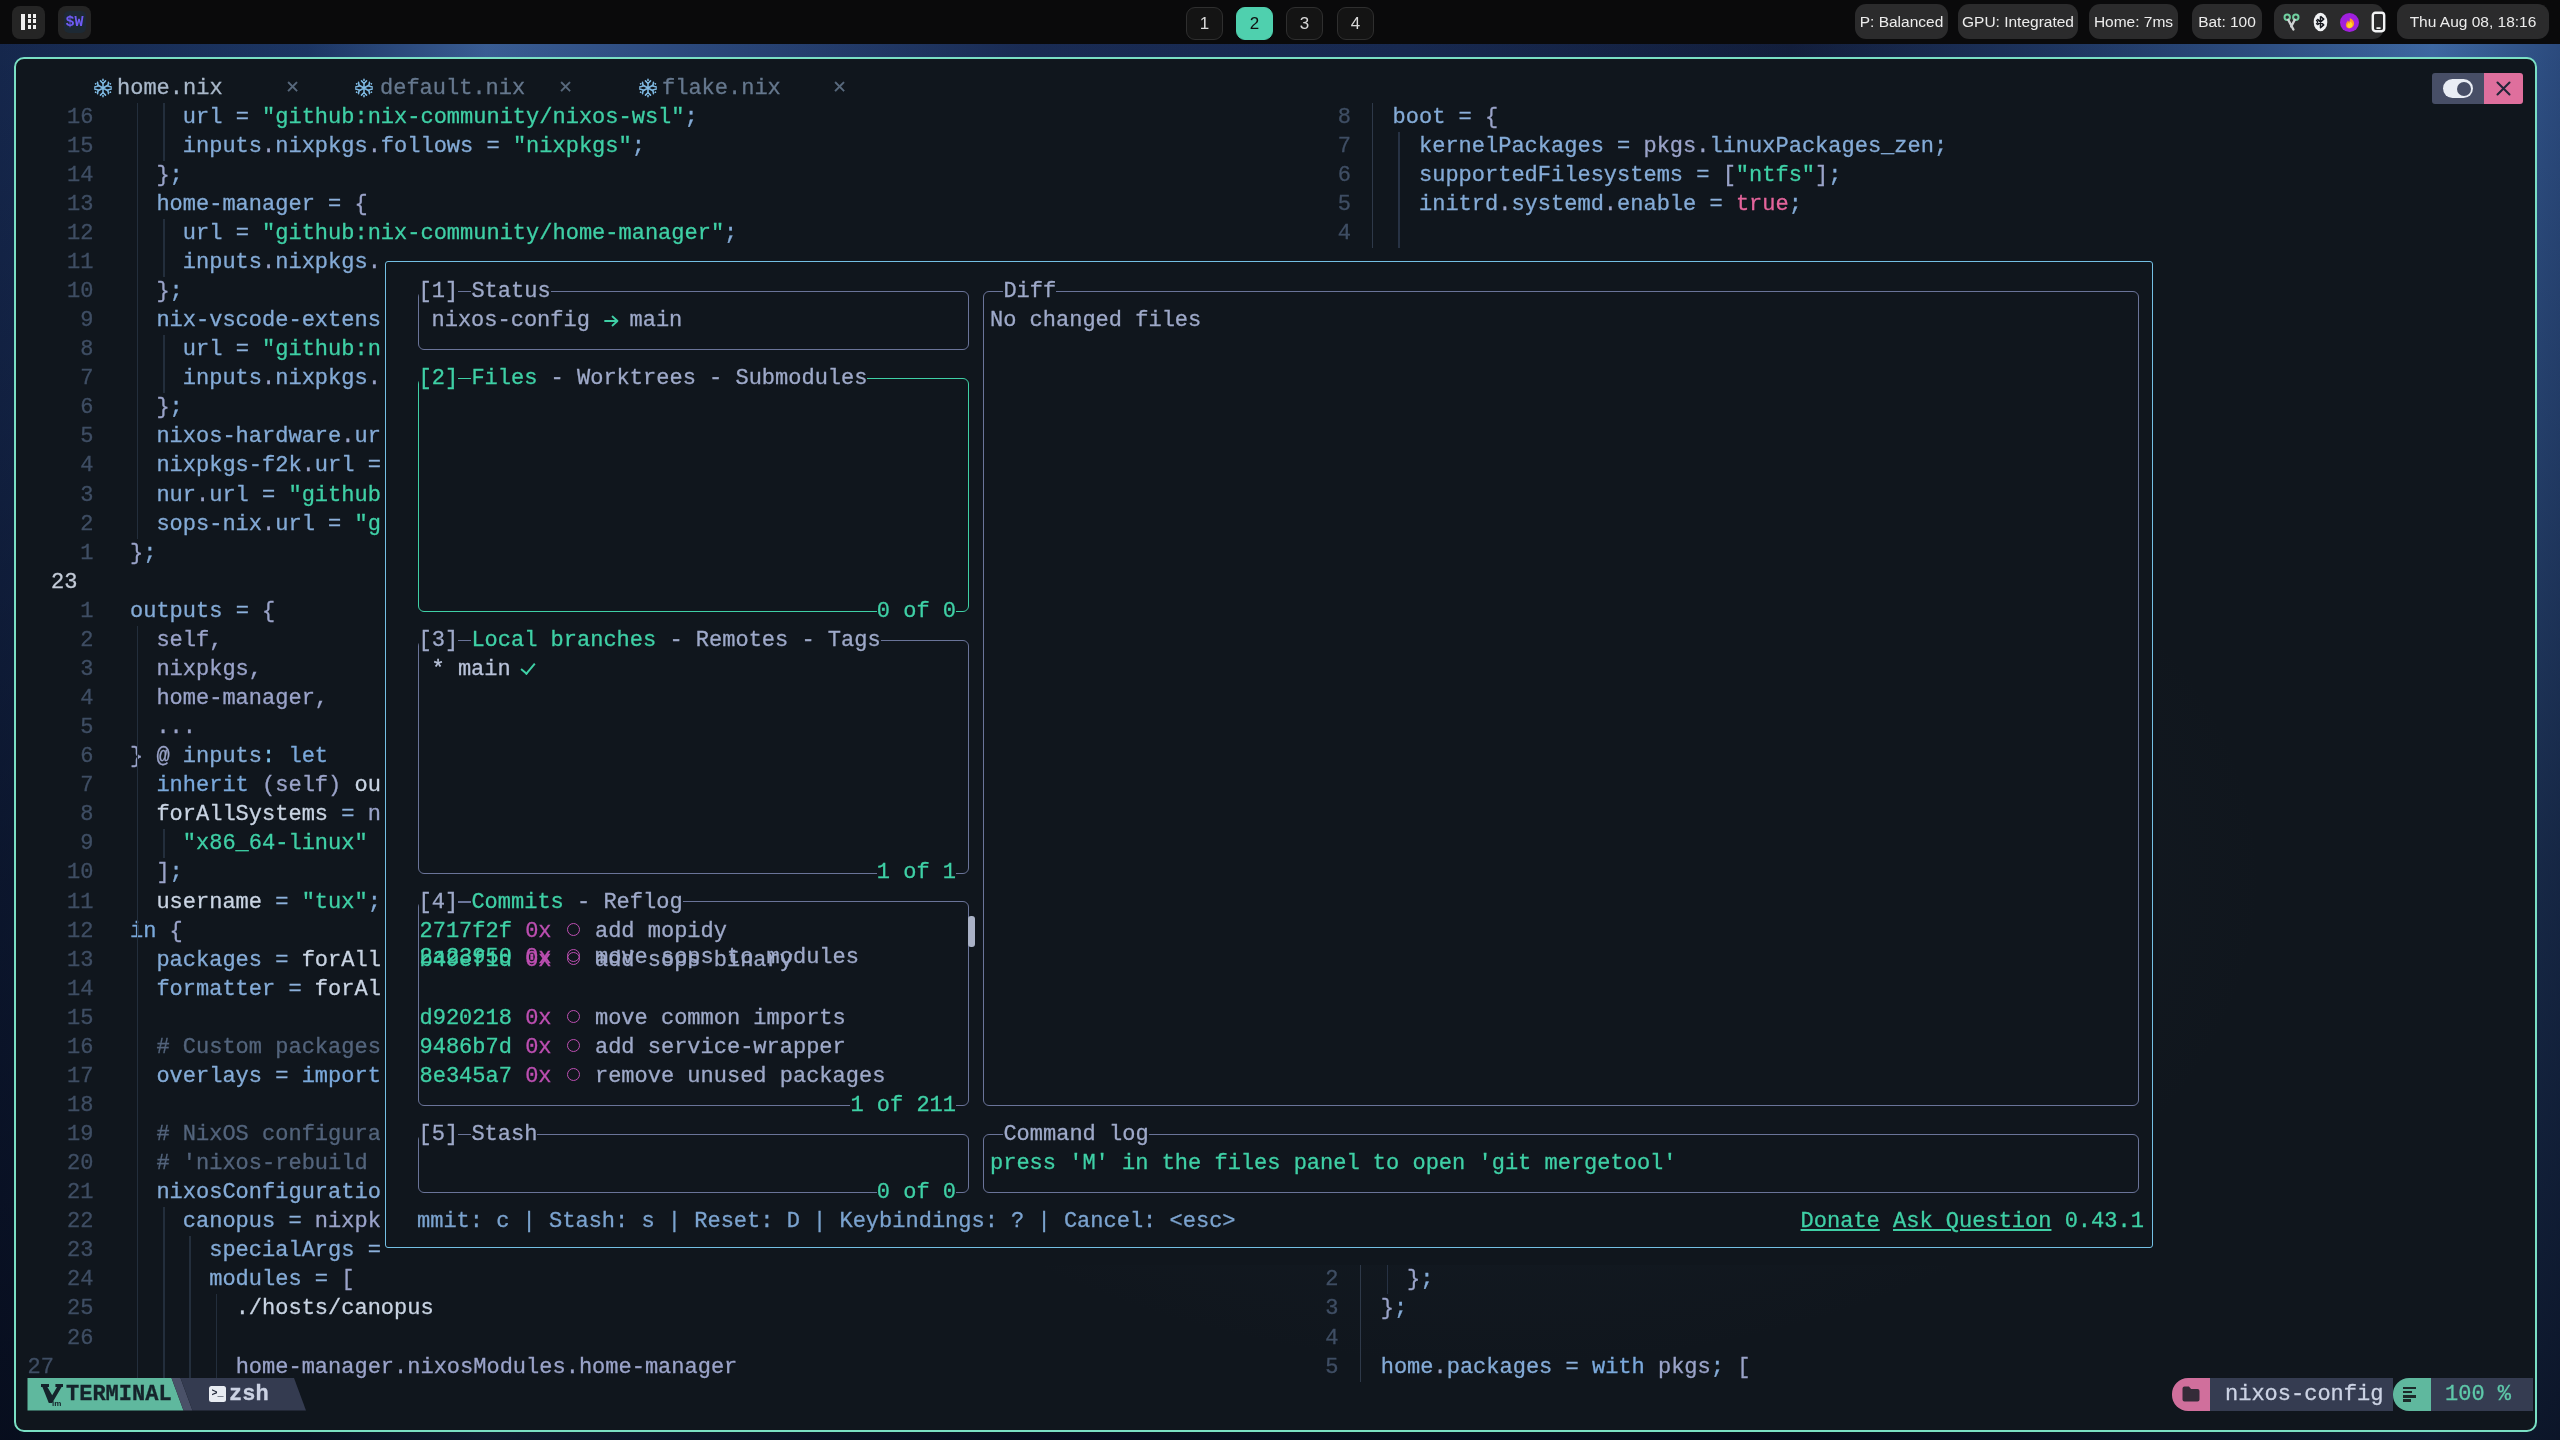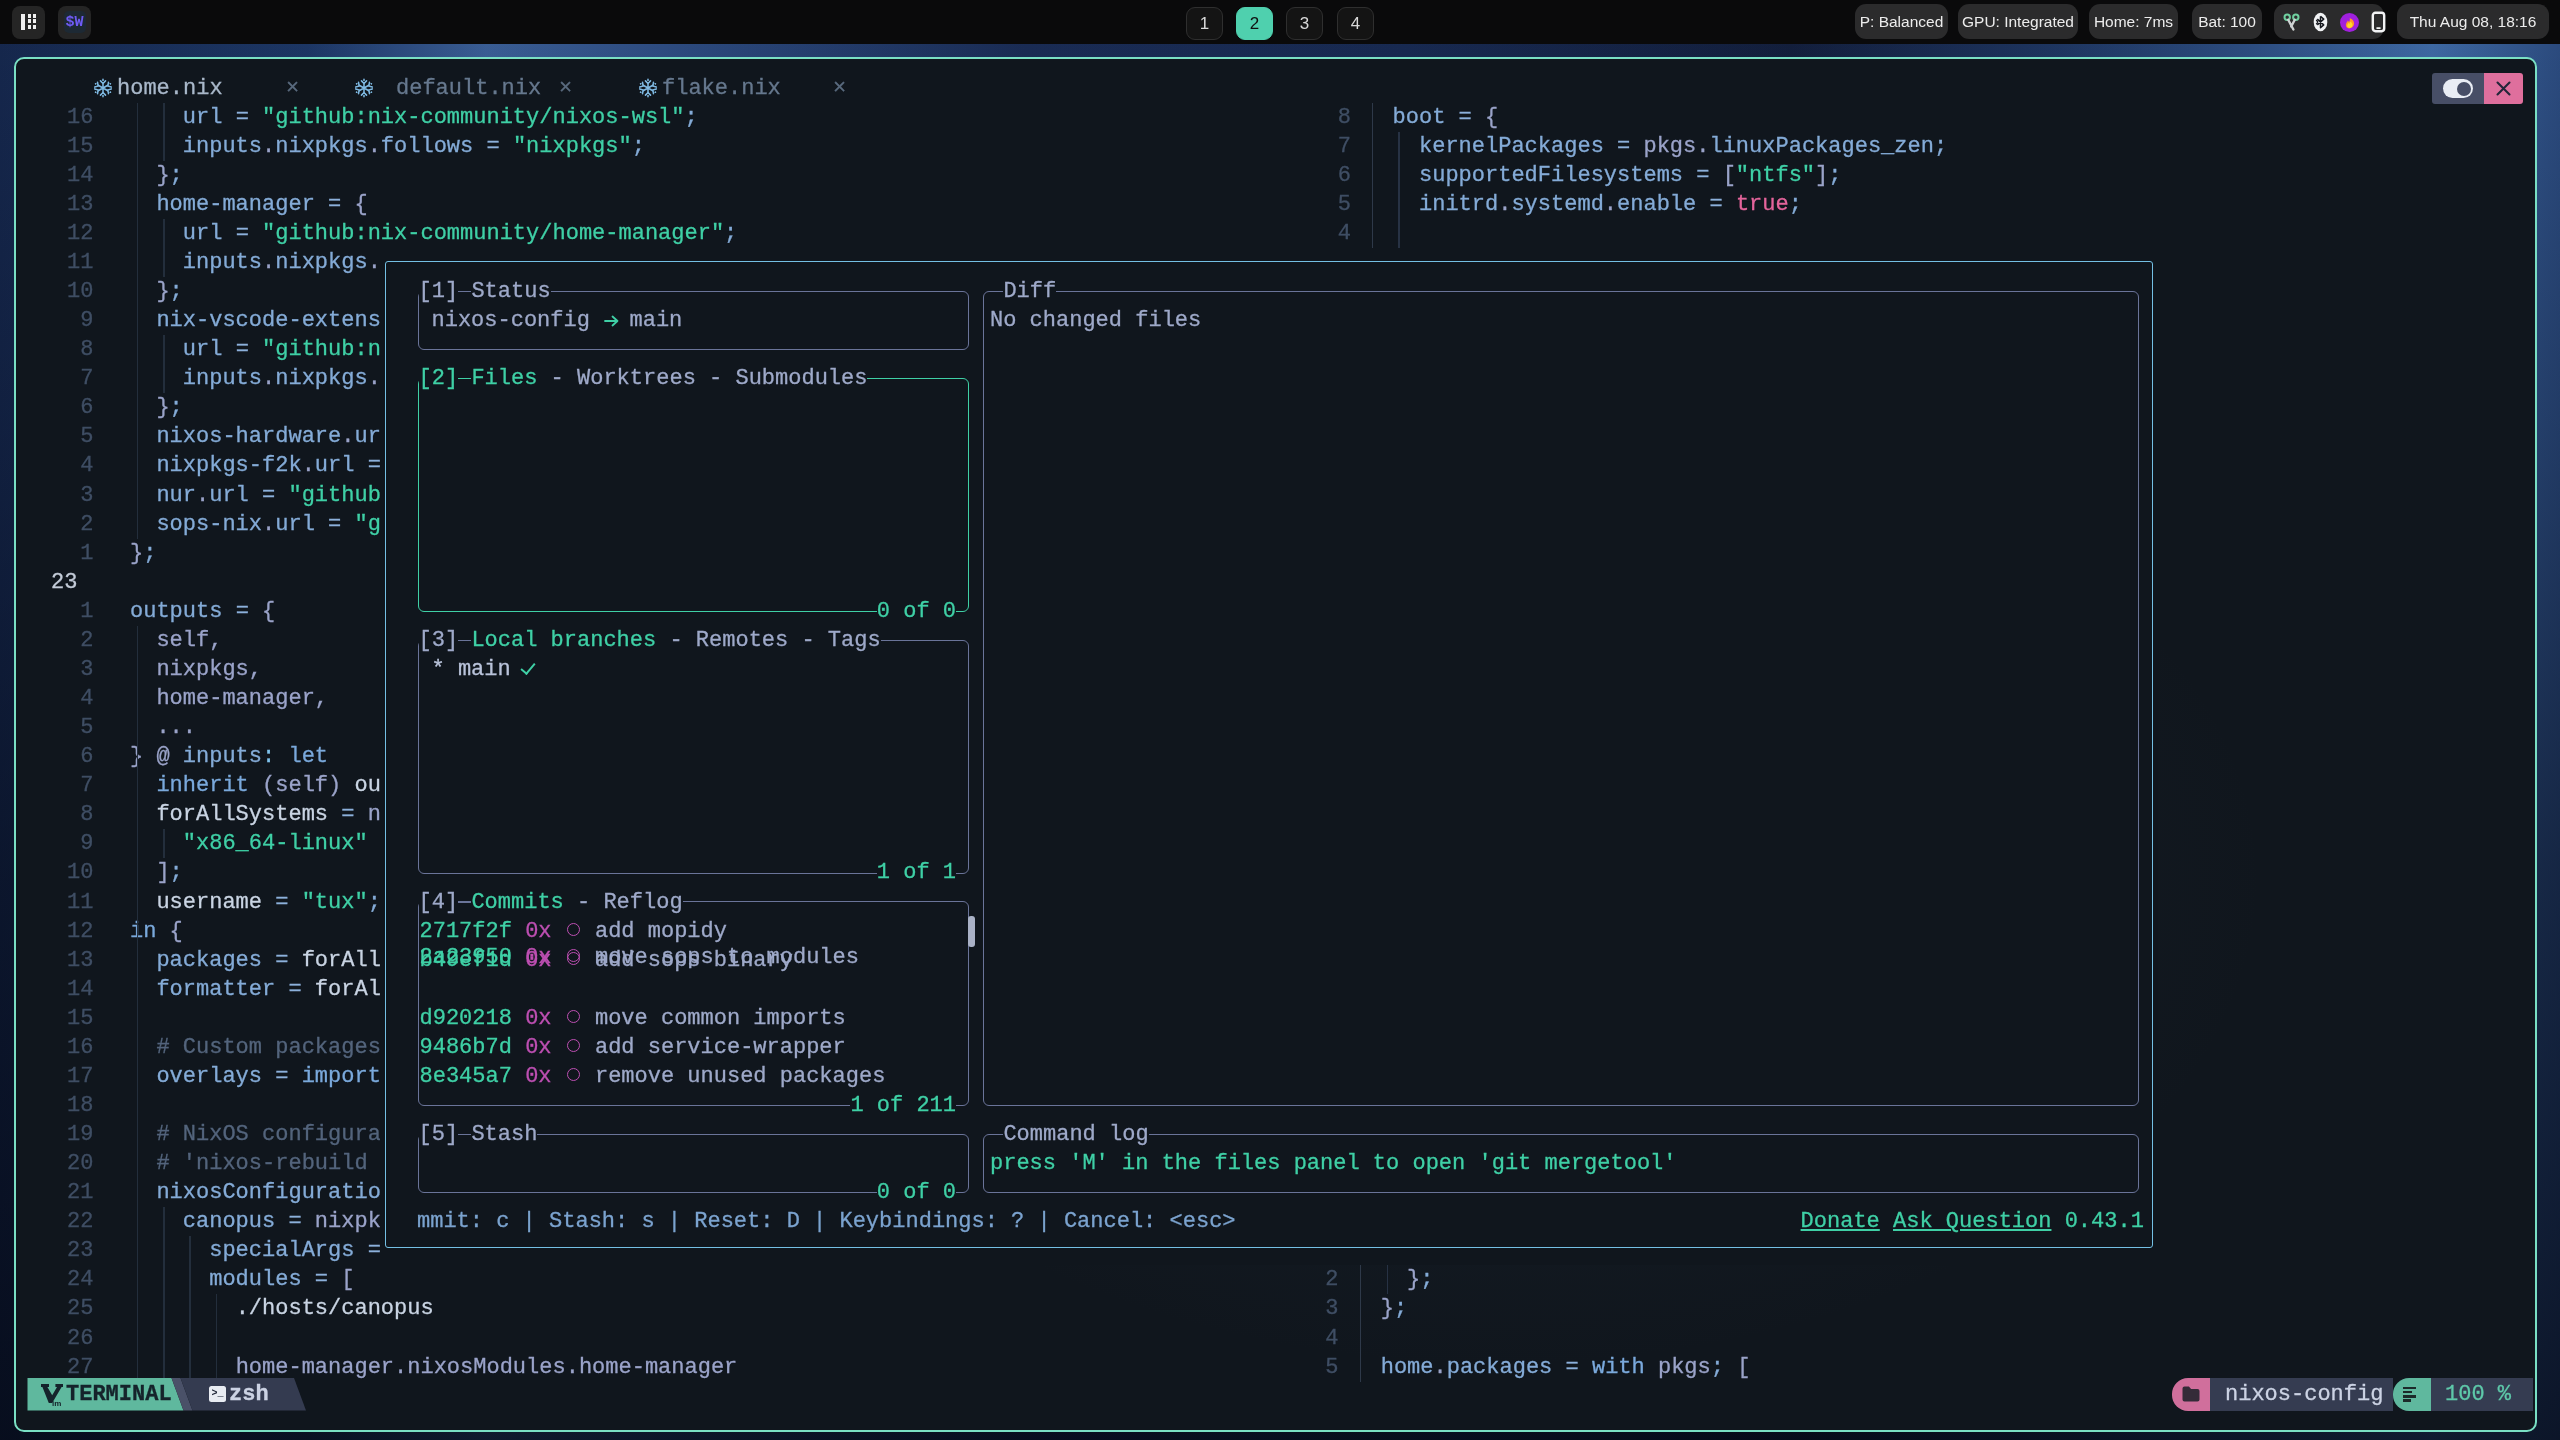--- a/index.html
+++ b/index.html
@@ -98,21 +98,21 @@
 <div class="t" style="left:101.0px;top:14.5px;color:#a9b8ca;">home.nix</div>
 <div class="t" style="left:270.0px;top:14.5px;color:#596a7e;">×</div>
 <svg style="position:absolute;left:338.0px;top:19.0px" width="20" height="20" viewBox="0 0 22 22">
 <g stroke="#7fb9e2" stroke-width="1.7" stroke-linecap="round">
 <path d="M11 1.5 V20.5 M2.8 6.3 L19.2 15.7 M2.8 15.7 L19.2 6.3"></path>
 <path d="M8.2 3.2 L11 5.9 L13.8 3.2 M8.2 18.8 L11 16.1 L13.8 18.8"></path>
 <path d="M1.9 10 L5.6 8.7 L5 4.8 M20.1 12 L16.4 13.3 L17 17.2"></path>
 <path d="M1.9 12 L5.6 13.3 L5 17.2 M20.1 10 L16.4 8.7 L17 4.8"></path>
 </g>
     </svg>
-<div class="t" style="left:364.0px;top:14.5px;color:#66788e;margin-left:16px;">default.nix</div>
+<div class="t" style="left:364.0px;top:14.5px;color:#66788e;">default.nix</div>
 <div class="t" style="left:543.0px;top:14.5px;color:#596a7e;">×</div>
 <svg style="position:absolute;left:622.0px;top:19.0px" width="20" height="20" viewBox="0 0 22 22">
 <g stroke="#7fb9e2" stroke-width="1.7" stroke-linecap="round">
 <path d="M11 1.5 V20.5 M2.8 6.3 L19.2 15.7 M2.8 15.7 L19.2 6.3"></path>
 <path d="M8.2 3.2 L11 5.9 L13.8 3.2 M8.2 18.8 L11 16.1 L13.8 18.8"></path>
 <path d="M1.9 10 L5.6 8.7 L5 4.8 M20.1 12 L16.4 13.3 L17 17.2"></path>
 <path d="M1.9 12 L5.6 13.3 L5 17.2 M20.1 10 L16.4 8.7 L17 4.8"></path>
 </g>
     </svg>
 <div class="t" style="left:646.0px;top:14.5px;color:#66788e;">flake.nix</div>
@@ -202,21 +202,21 @@
 <div class="t" style="left:114.0px;top:1119.2px;">&nbsp;&nbsp;<i class="c0">nixosConfiguratio</i></div>
 <div class="t ln" style="left:11.5px;top:1148.2px;width:66px;text-align:right;">22</div>
 <div class="t" style="left:114.0px;top:1148.2px;">&nbsp;&nbsp;&nbsp;&nbsp;<i class="c0">canopus</i>&nbsp;<i class="c7">=</i>&nbsp;<i class="c1">nixpk</i></div>
 <div class="t ln" style="left:11.5px;top:1177.3px;width:66px;text-align:right;">23</div>
 <div class="t" style="left:114.0px;top:1177.3px;">&nbsp;&nbsp;&nbsp;&nbsp;&nbsp;&nbsp;<i class="c0">specialArgs</i>&nbsp;<i class="c7">=</i></div>
 <div class="t ln" style="left:11.5px;top:1206.4px;width:66px;text-align:right;">24</div>
 <div class="t" style="left:114.0px;top:1206.4px;">&nbsp;&nbsp;&nbsp;&nbsp;&nbsp;&nbsp;<i class="c0">modules</i>&nbsp;<i class="c7">=</i>&nbsp;<i class="c1">[</i></div>
 <div class="t ln" style="left:11.5px;top:1235.4px;width:66px;text-align:right;">25</div>
 <div class="t" style="left:114.0px;top:1235.4px;">&nbsp;&nbsp;&nbsp;&nbsp;&nbsp;&nbsp;&nbsp;&nbsp;<i class="cw">./hosts/canopus</i></div>
 <div class="t ln" style="left:11.5px;top:1264.5px;width:66px;text-align:right;">26</div>
-<div class="t ln" style="left:11.5px;top:1293.6px;width:66px;text-align:right;">27</div>
+<div class="t ln" style="left:11.5px;top:1293.6px;width:66px;text-align:left;">27</div>
 <div class="t" style="left:114.0px;top:1293.6px;">&nbsp;&nbsp;&nbsp;&nbsp;&nbsp;&nbsp;&nbsp;&nbsp;<i class="c1">home-manager.nixosModules.home-manager</i></div>
 <div style="position:absolute;left:120.6px;top:43.6px;width:1.6px;height:436.1px;background:#232e3c"></div>
 <div style="position:absolute;left:147.0px;top:43.6px;width:1.6px;height:58.1px;background:#232e3c"></div>
 <div style="position:absolute;left:147.0px;top:159.8px;width:1.6px;height:58.1px;background:#232e3c"></div>
 <div style="position:absolute;left:147.0px;top:276.1px;width:1.6px;height:58.1px;background:#232e3c"></div>
 <div style="position:absolute;left:120.6px;top:566.8px;width:1.6px;height:752.2px;background:#232e3c"></div>
 <div style="position:absolute;left:147.0px;top:770.3px;width:1.6px;height:29.1px;background:#232e3c"></div>
 <div style="position:absolute;left:147.0px;top:1148.2px;width:1.6px;height:170.8px;background:#232e3c"></div>
 <div style="position:absolute;left:173.4px;top:1177.3px;width:1.6px;height:141.7px;background:#232e3c"></div>
 <div style="position:absolute;left:199.8px;top:1235.4px;width:1.6px;height:83.6px;background:#232e3c"></div>

